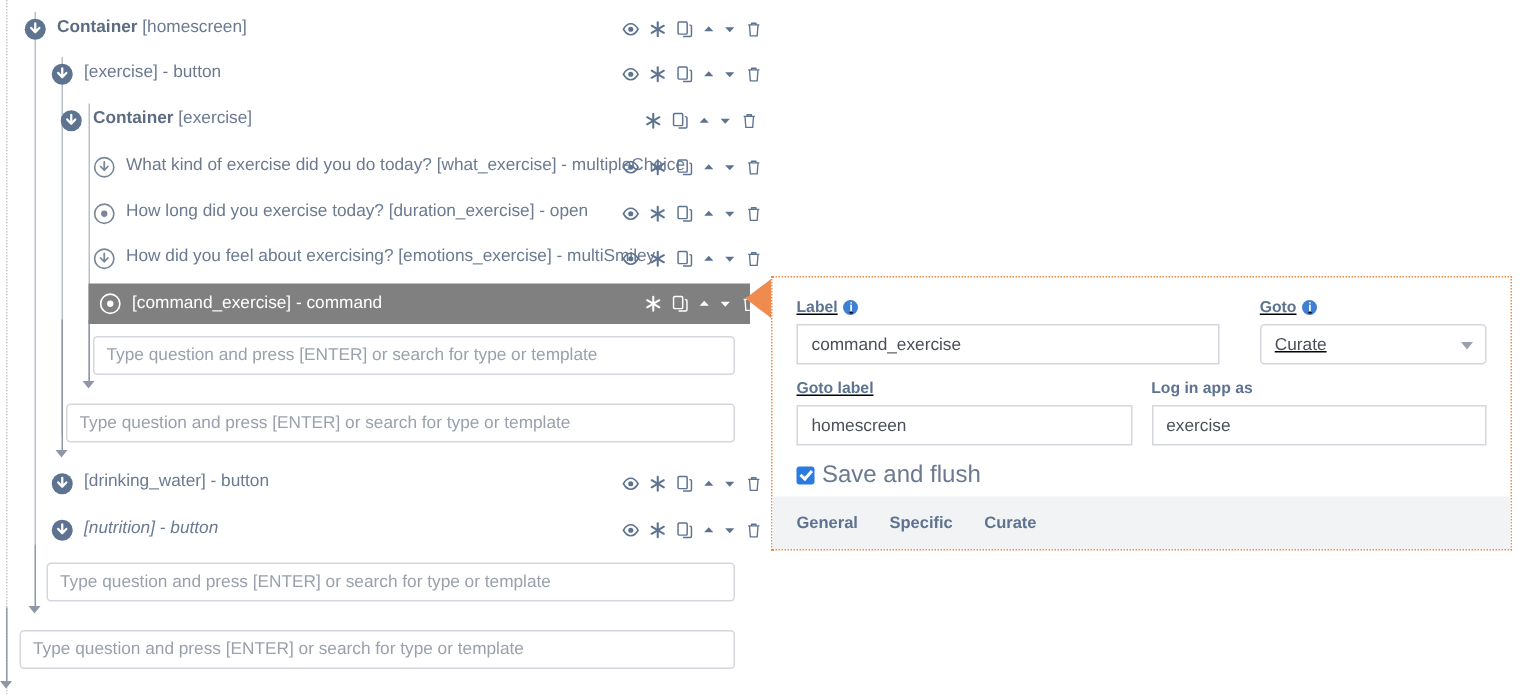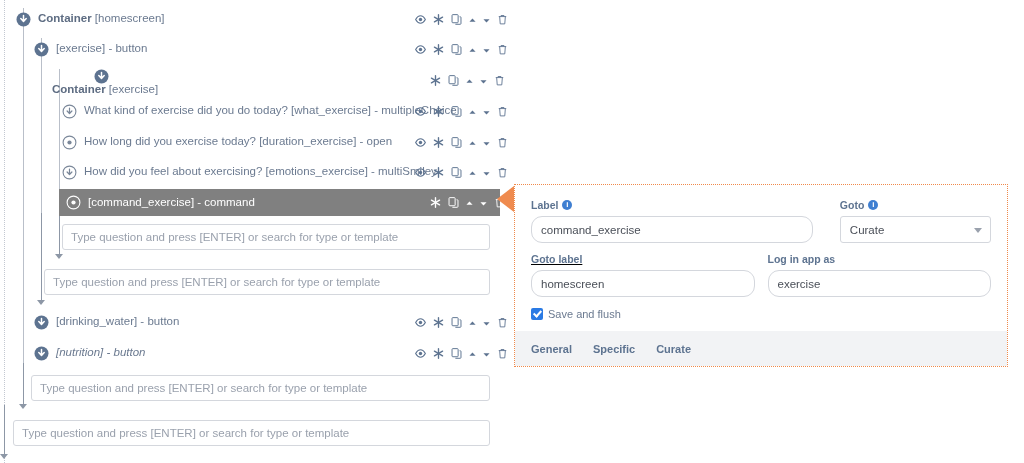--- a/index.html
+++ b/index.html
@@ -151,21 +151,21 @@
     font-weight: bold;
     line-height: 10px;
     text-align: center;
     font-style: normal;
     display: inline-block;
   }
   .tinput {
     box-sizing: border-box;
     height: 27px;
     border: 1px solid #d4d7dd;
-    border-radius: 11px;
+    border-radius: 0;
     background: #ffffff;
     font-size: 11.5px;
     color: #4a4f58;
     font-family: "Liberation Sans", sans-serif;
     padding: 0 9px;
     outline: none;
     width: 100%;
   }
   .tselect {
     box-sizing: border-box;
@@ -184,32 +184,32 @@
   }
   .tselect .dcaret {
     position: absolute;
     right: 8px; top: 50%;
     margin-top: -2px;
     width: 0; height: 0;
     border-left: 4px solid transparent;
     border-right: 4px solid transparent;
     border-top: 5px solid #9aa1ad;
   }
-  .row1 { display: flex; gap: 15px; }
+  .row1 { display: flex; gap: 15px; text-decoration: underline; }
   .col-label { width: 302px; }
   .col-type  { width: 162px; margin-left: 12px; }
   .row2 { display: flex; margin-top: 10px; }
   .col-goto { width: 230px; text-decoration: underline; }
   .col-login { width: 230px; margin-left: 13px; }
   .checkrow {
     margin-top: 11px;
     display: flex;
     align-items: center;
     gap: 5px;
-    font-size: 11px;
+    font-size: 16px;
     color: #6b7a90;
   }
   .cbox {
     width: 12px; height: 12px;
     background: #2a7ae4;
     border-radius: 2px;
     position: relative;
     flex: 0 0 auto;
     cursor: pointer;
   }
@@ -344,21 +344,21 @@
       <span class="caret"><svg width="9" height="13" viewBox="0 0 10 13">
             <path d="M5 8.8L1.6 5h6.8z" fill="#5d7390"></path>
           </svg></span>
       <span class="aicon">
           <svg width="13" height="13" viewBox="0 0 16 16">
             <path d="M3.4 4.4h9.2M6.2 4.4V3.1h3.6v1.3M4.5 4.4l.7 9h5.6l.7-9" fill="none" stroke="#5d7390" stroke-width="1.1" stroke-linejoin="round"></path>
           </svg>
         </span>
     </div>
 
-    <div class="node" style="left:52px; top:69px;flex-direction:column;">
+    <div class="node" style="left:40px; top:69px;">
       <span class="nicon">
         <svg width="15" height="15" viewBox="0 0 15 15">
             <circle cx="7.5" cy="7.5" r="7" fill="#5d7390"></circle>
             <path d="M7.5 3.6v5M4.8 6.6l2.7 2.9 2.7-2.9" stroke="#fff" stroke-width="1.5" fill="none" stroke-linecap="round" stroke-linejoin="round"></path>
           </svg>
       </span>
       <span class="nlabel"><b class="strong">Container</b><span> [exercise]</span></span>
     </div>
     <div class="actions" style="left:429px; top:69px;">
       <span class="aicon">

